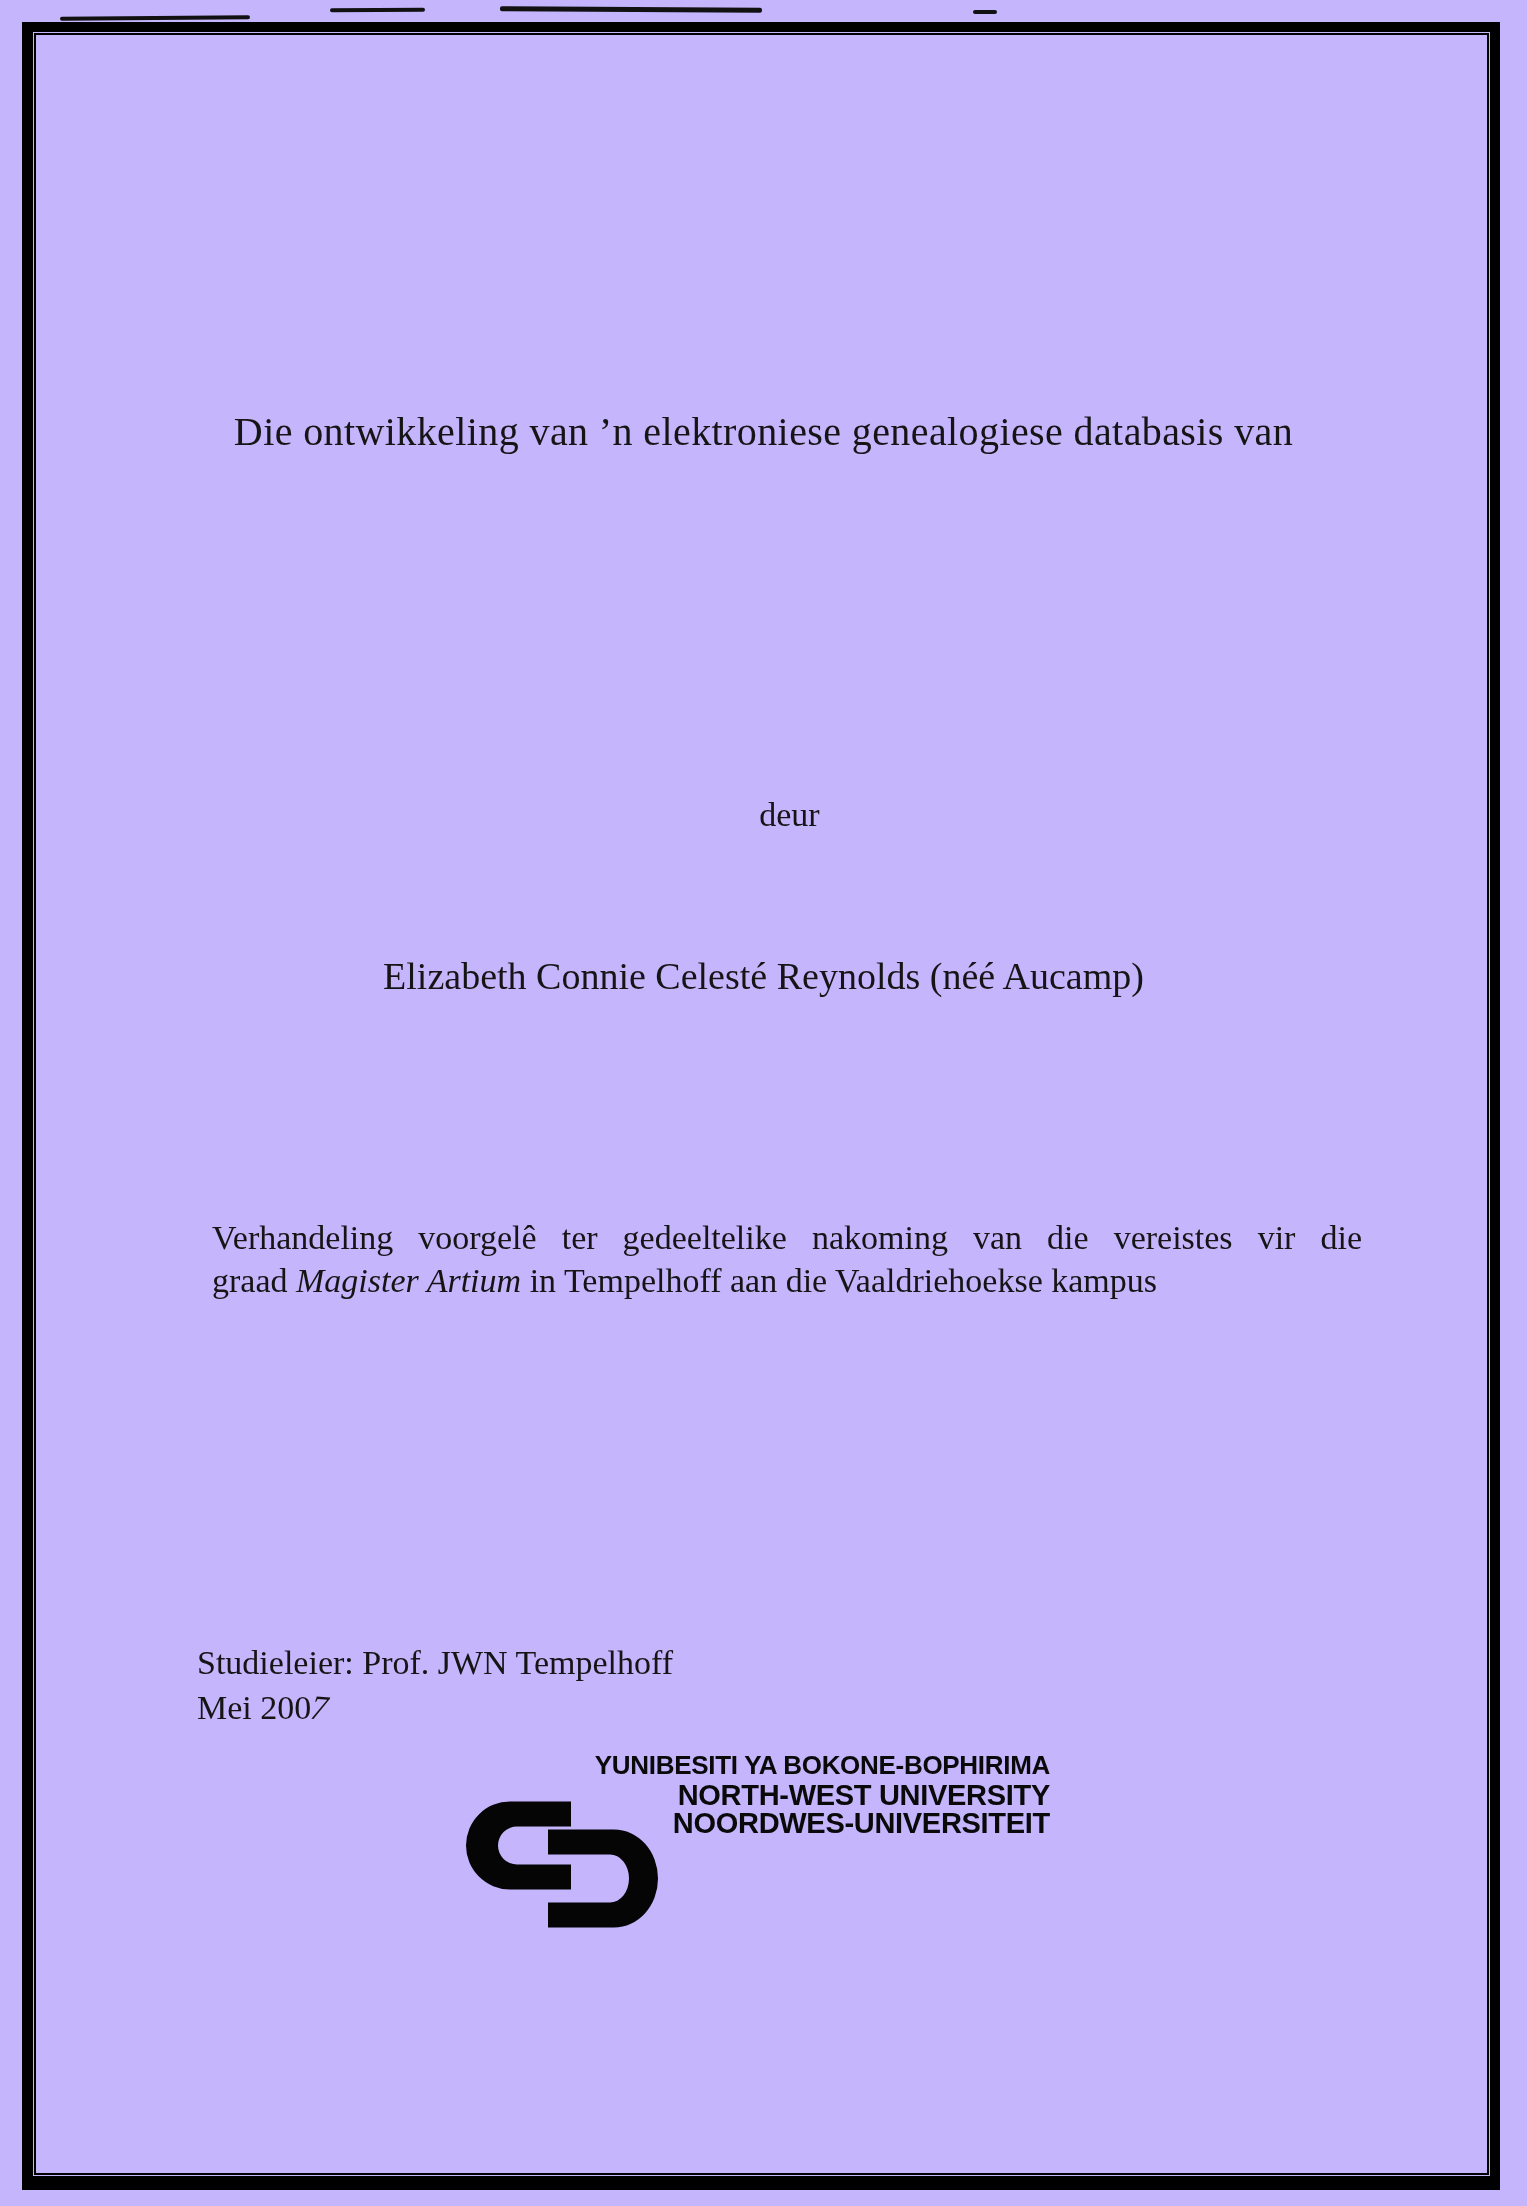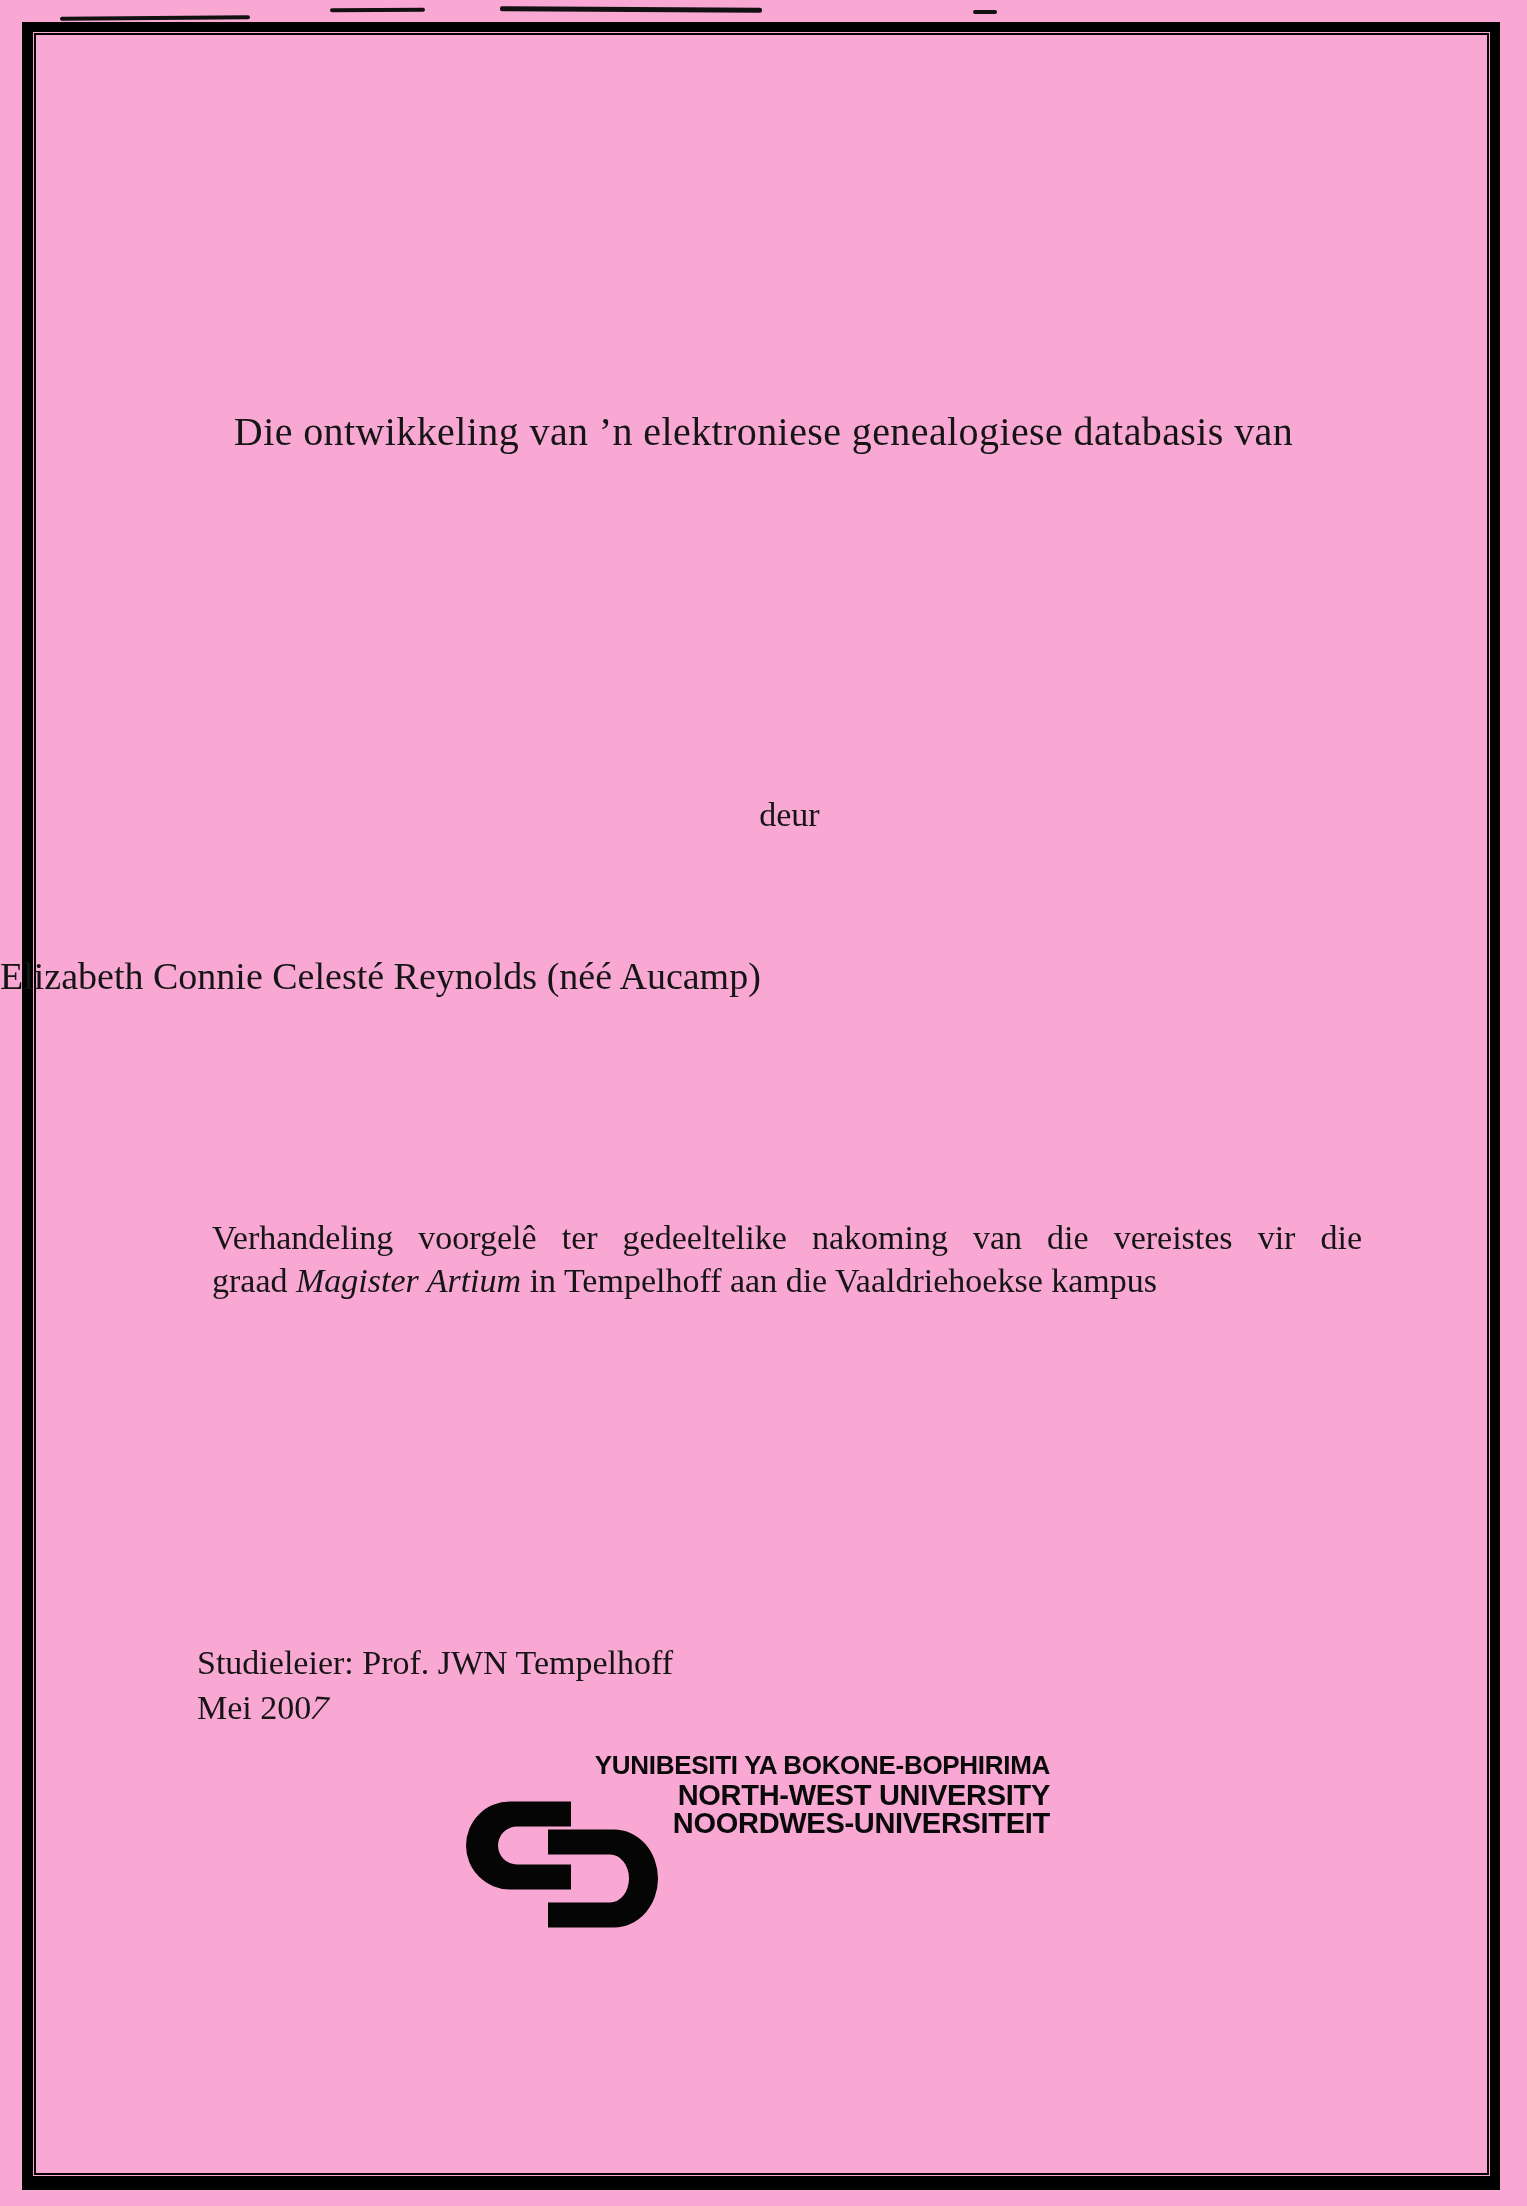--- a/index.html
+++ b/index.html
@@ -1,20 +1,20 @@
 <!DOCTYPE html>
 <html><head>
 <meta charset="utf-8">
 <style>
   html, body { margin: 0; padding: 0; background: #e8e8e8; }
   .page {
     position: relative;
     width: 1527px;
     height: 2206px;
-    background: #f9a8d4;
+    background: #c4b5fd;
     font-family: "Liberation Serif", "DejaVu Serif", serif;
     color: #151515;
     overflow: hidden;
   }
   
   .frame {
     position: absolute;
     left: 22px; top: 22px;
     width: 1478px; height: 2168px;
     box-sizing: border-box;
@@ -48,21 +48,21 @@
     left: 0; top: 796px;
     width: 100%;
     text-align: center;
     font-size: 34px;
     padding-left: 26px;
   }
   .author {
     position: absolute;
     left: 0; top: 954px;
     width: 100%;
-    text-align: left;
+    text-align: center;
     font-size: 38px;
   }
   .statement {
     position: absolute;
     left: 212px; top: 1216px;
     width: 1150px;
     font-size: 34px;
     line-height: 43px;
   }
   .statement .just {

